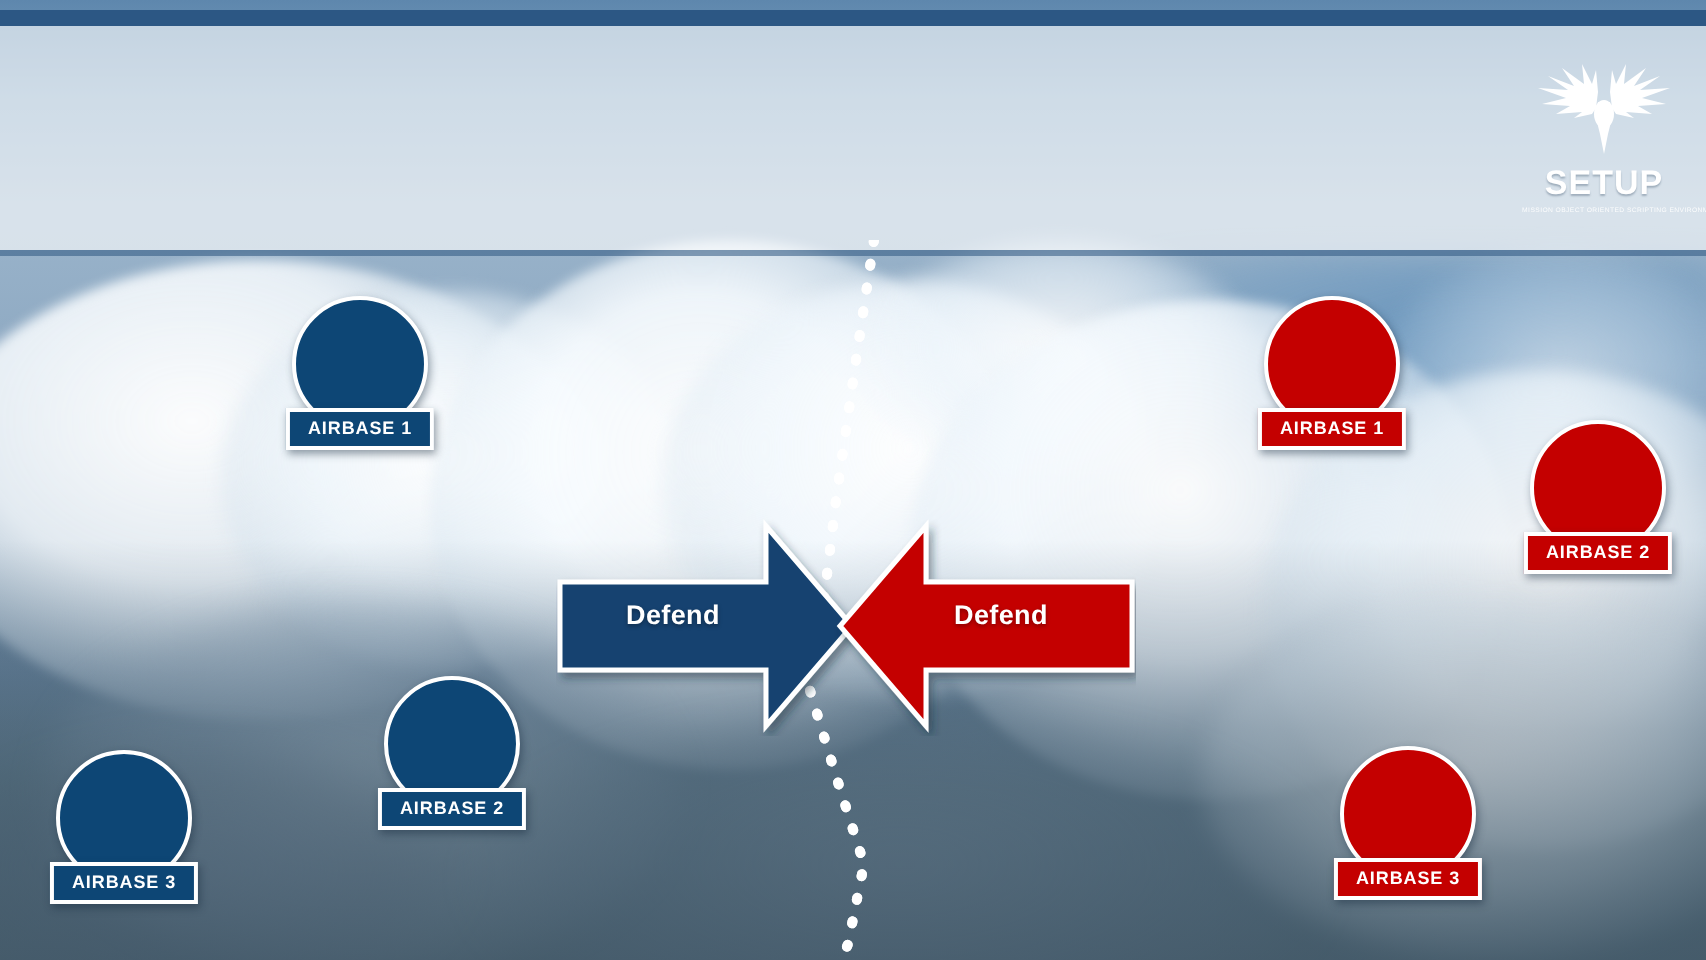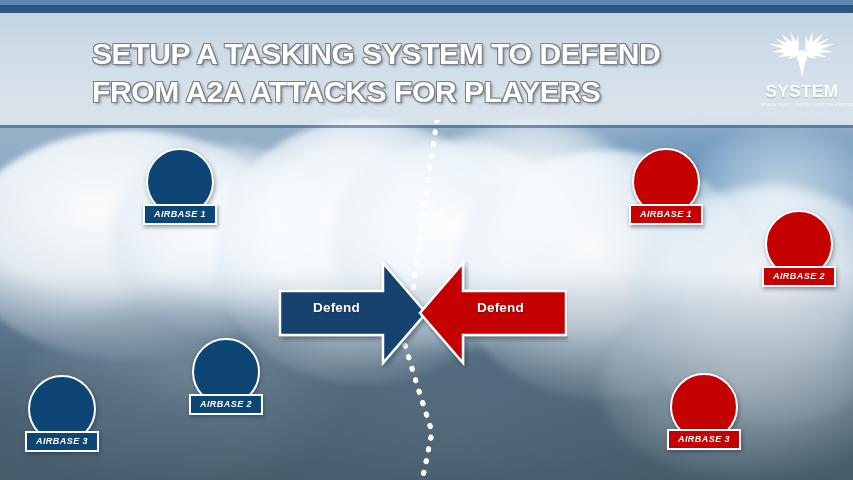--- a/index.html
+++ b/index.html
@@ -159,21 +159,20 @@
     top: 56px;
     padding: 3px 9px 4px 9px;
     border: 2px solid #ffffff;
     color: #ffffff;
     font-size: 9px;
     font-weight: bold;
     letter-spacing: .45px;
     white-space: nowrap;
     box-shadow: 1px 2px 4px rgba(20,40,60,.45);
     font-family: "Liberation Sans", sans-serif;
-    font-style: italic;
   }
   .node.blue .label { background: #0d4675; }
   .node.red  .label { background: #c40000; }
 
   
   .arrows { position: absolute; left: 278px; top: 258px; width: 290px; height: 110px; }
   .arrow-label {
     position: absolute;
     color: #ffffff;
     font-size: 13.5px;
@@ -202,38 +201,36 @@
   <div class="cloud c5"></div>
   <div class="cloud c11"></div>
   <div class="cloud c6"></div>
   <div class="cloud c7"></div>
   <div class="cloud c8"></div>
   <div class="cloud c12"></div>
   <div class="cloud c9"></div>
   <div class="haze"></div>
 
   <div class="header-band">
-    <div class="title">SETUP A TASKING SYSTEM TO DEFEND
-FROM A2A ATTACKS FOR PLAYERS</div>
 
     <div class="logo">
       <span>
         <svg width="74" height="54" viewBox="0 0 74 54" aria-hidden="true">
           <g fill="#ffffff">
 
             <path d="M31 30 L22 32 L26 29 L13 30 L20 26 L6 25 L18 22 L4 17 L19 18 L9 11 L22 16 L16 7 L27 15 L26 5 L31 15 L33 8 L34 19 L33 27 Z"></path>
 
             <path d="M43 30 L52 32 L48 29 L61 30 L54 26 L68 25 L56 22 L70 17 L55 18 L65 11 L52 16 L58 7 L47 15 L48 5 L43 15 L41 8 L40 19 L41 27 Z"></path>
 
             <path d="M34 24 L40 24 L41 32 L39 40 L37 50 L35 40 L33 32 Z"></path>
             <ellipse cx="37" cy="30" rx="5" ry="7"></ellipse>
           </g>
         </svg>
       </span>
-      <div class="logo-word">SYSTEM</div>
+      <div class="logo-word">SETUP</div>
       <div class="logo-tag">MISSION OBJECT ORIENTED SCRIPTING ENVIRONMENT</div>
     </div>
   </div>
 
   <svg class="frontline" viewBox="0 0 853 360">
     <polyline points="437,0 428,60 418,130 411,188 404,222 418,268 432,312 424,352 408,392 412,430 424,360" fill="none" stroke="#ffffff" stroke-width="5" stroke-linecap="round" stroke-dasharray="1 11" opacity="0.95"></polyline>
     <polyline points="437,0 428,60 418,130 411,188 404,222 418,268 432,312 424,352 408,392 417,440" fill="none" stroke="#ffffff" stroke-width="5" stroke-linecap="round" stroke-dasharray="1 11" opacity="0.95"></polyline>
   </svg>
 
   <div class="arrows">

